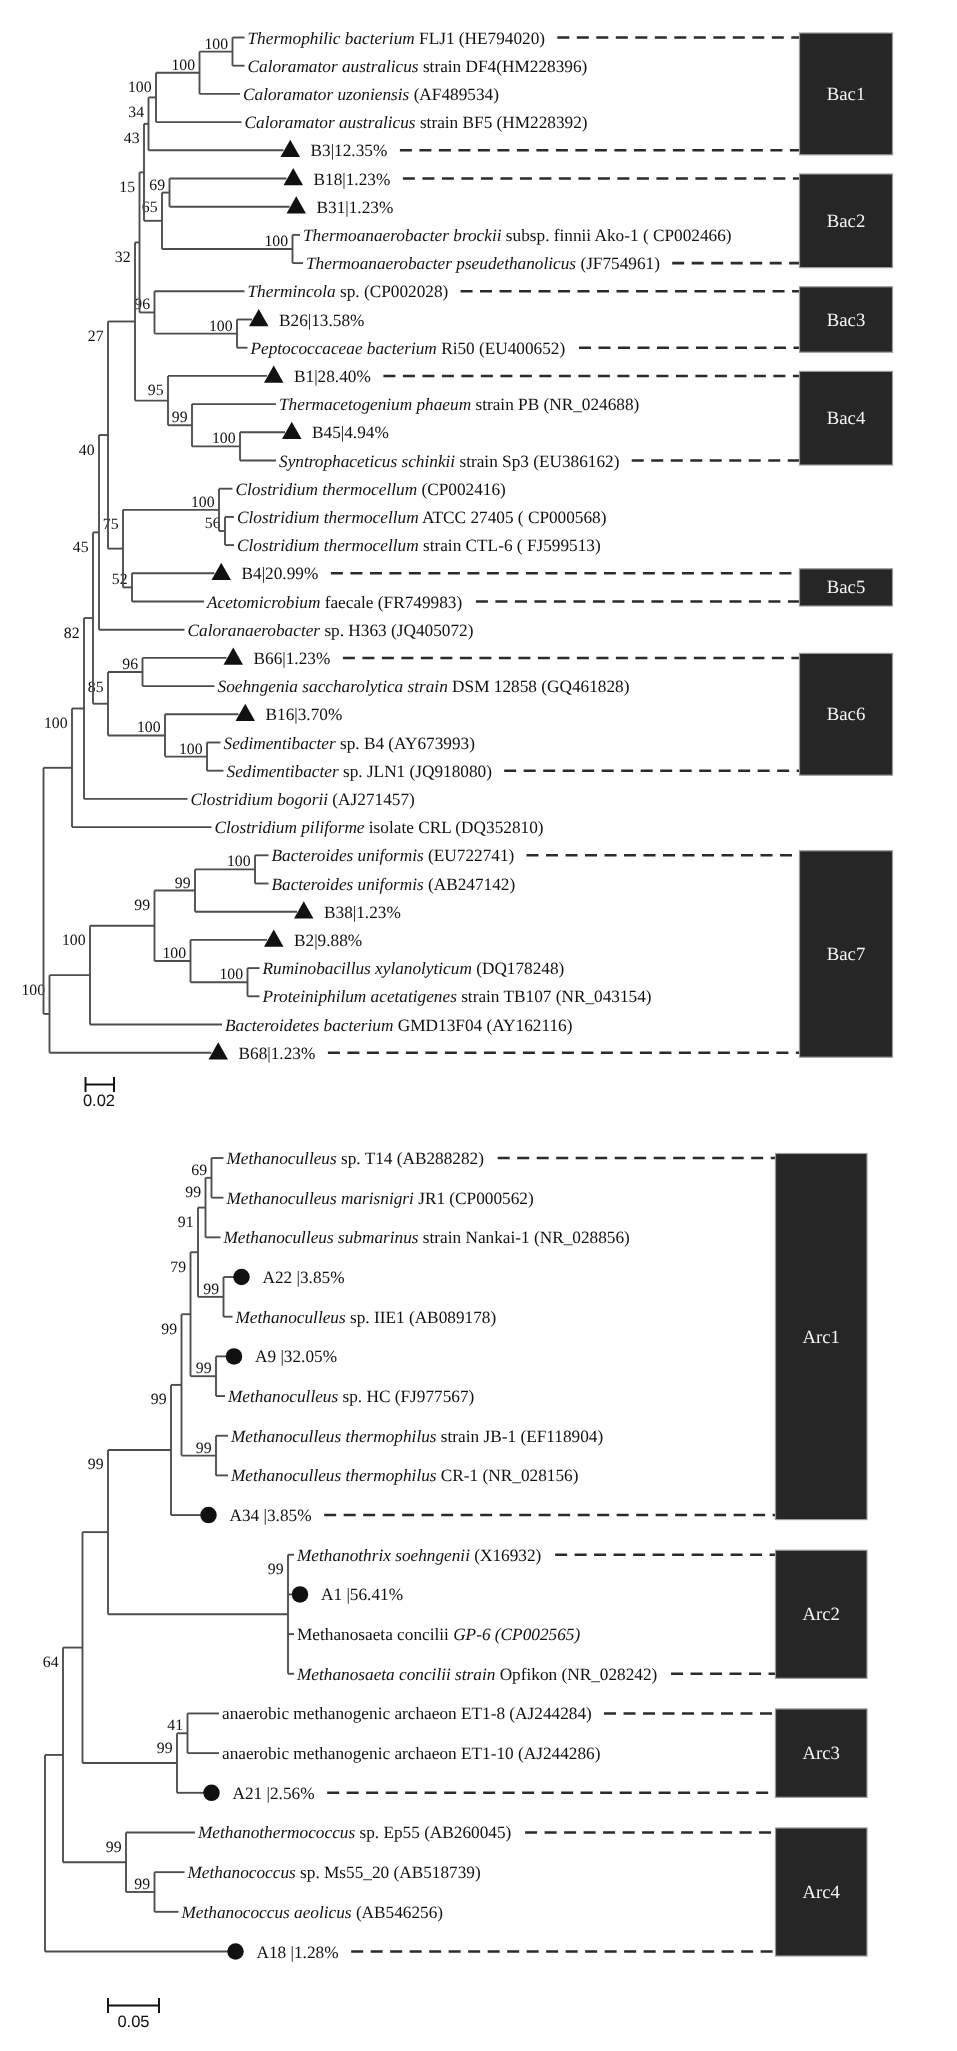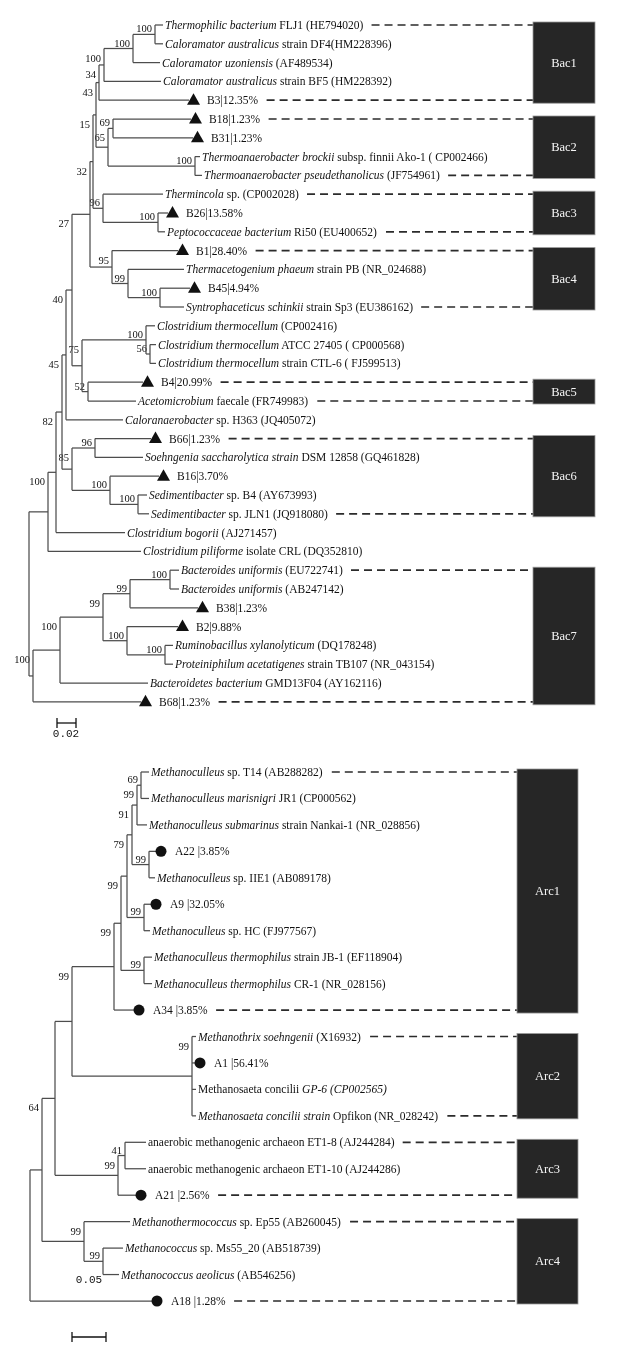--- a/index.html
+++ b/index.html
@@ -1,22 +1,22 @@
 <!DOCTYPE html>
 <html><head>
 <meta charset="utf-8">
 <style>
   html,body{margin:0;padding:0;background:#ffffff;}
   #figure{position:relative;width:638px;height:1367px;background:#ffffff;overflow:hidden;
           font-family:"Liberation Serif", serif;}
   #tree-svg{position:absolute;left:0;top:0;}
   .scale-label{position:absolute;font-size:11px;color:#111;text-align:center;width:44px;
-               font-family:Liberation Mono, monospace;}
+               font-family:Liberation Sans, sans-serif;}
   #bac-scale-label{left:44px;top:728px;}
-  #arc-scale-label{left:67px;top:1274px;}
+  #arc-scale-label{left:67px;top:1342px;}
   text{font-family:"Liberation Serif", serif;}
 </style>
 </head>
 <body>
 
 <div id="figure">
   <svg id="tree-svg" width="638" height="1367" viewBox="0 0 638 1367">
       <line x1="155" y1="25" x2="163" y2="25" stroke="#4d4d4d" stroke-width="1.25"></line>
       <text x="165" y="29" font-size="11.5" fill="#111111"><tspan font-style="italic">Thermophilic bacterium</tspan><tspan> FLJ1 (HE794020)</tspan></text>
       <line x1="155" y1="43.8" x2="163" y2="43.8" stroke="#4d4d4d" stroke-width="1.25"></line>

